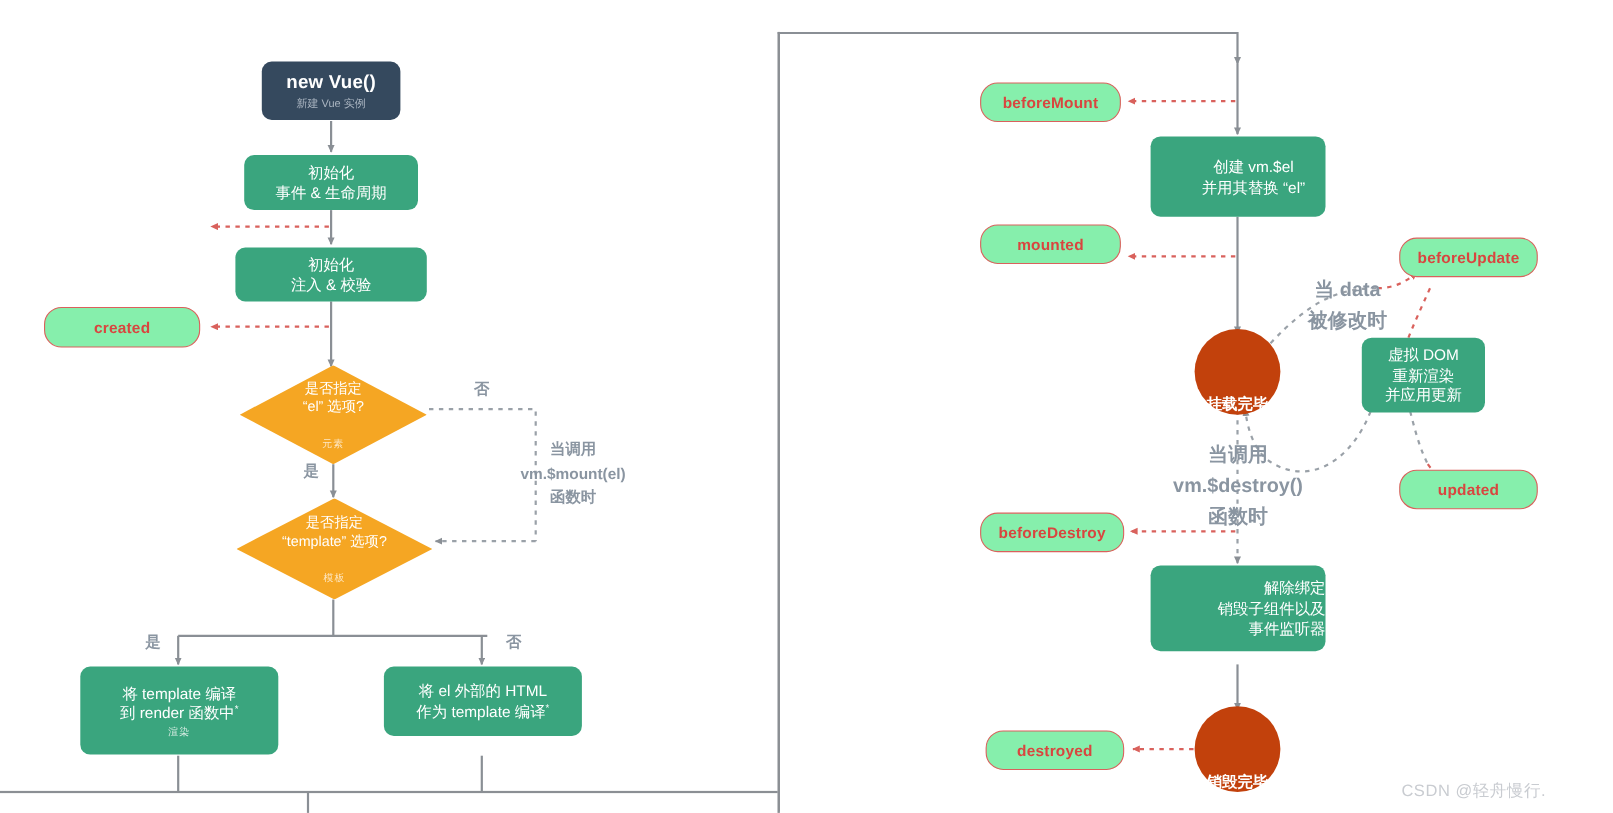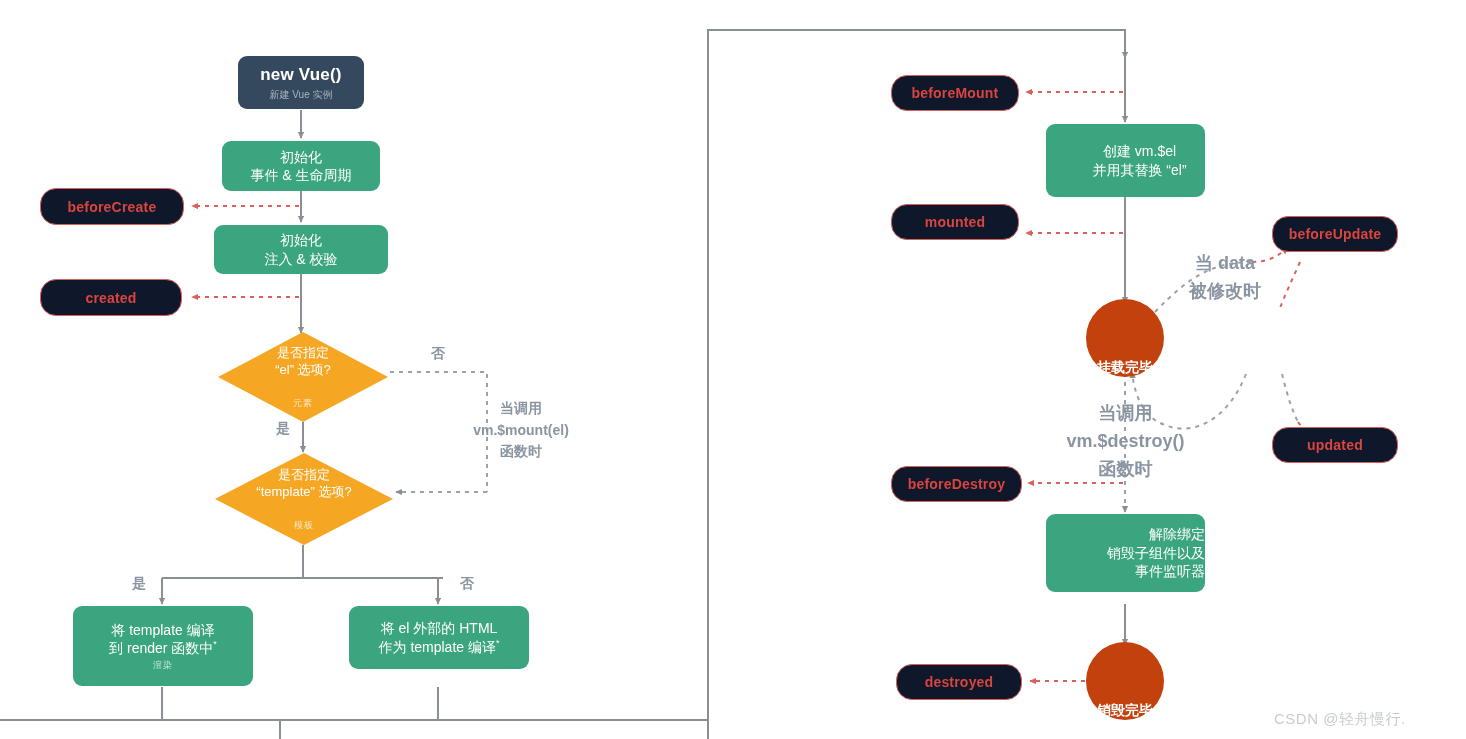--- a/index.html
+++ b/index.html
@@ -58,21 +58,21 @@
     font-size:9px;
     color:#d7ece3;
     margin-top:2px;
     letter-spacing:1px;
   }
   .node-green .star{font-size:9px;vertical-align:super;}
   
   .pill{
     position:absolute;
     box-sizing:border-box;
-    background:#0f172a;
+    background:#86efac;
     border:1.6px solid #d9615c;
     border-radius:16px;
     color:#d9453f;
     font-size:14px;
     font-weight:bold;
     display:flex;
     align-items:center;
     justify-content:center;
     letter-spacing:.2px;
   }
@@ -258,23 +258,20 @@
   <div class="node node-green" style="left:222px; top:141px; width:158px; height:50px;">
     <span class="ln">初始化</span>
     <span class="ln">事件 &amp; 生命周期</span>
   </div>
 
   <div class="node node-green" style="left:214px; top:225px; width:174px; height:49px;">
     <span class="ln">初始化</span>
     <span class="ln">注入 &amp; 校验</span>
   </div>
 
-  <div class="pill" style="left:40px; top:188px; width:144px; height:37px;">
-    <span>beforeCreate</span>
-  </div>
 
   <div class="pill" style="left:40px; top:279px; width:142px; height:37px;">
     <span>created</span>
   </div>
 
   <div class="diamond-wrap" style="left:218px; top:332px; width:170px; height:90px;">
     <div class="diamond-shape"></div>
     <div class="diamond-text">
       <span>是否指定</span>
       <span>“el” 选项?</span>
@@ -331,20 +328,25 @@
     <span>挂载完毕</span>
   </div>
 
   <div class="edge-label small" style="left:1175px; top:250px; width:100px; text-align:center;"><span>当 data
 被修改时</span></div>
 
   <div class="pill" style="left:1272px; top:216px; width:126px; height:36px;">
     <span>beforeUpdate</span>
   </div>
 
+  <div class="node node-green" style="left:1238px; top:307px; width:112px; height:68px;">
+    <span class="ln">虚拟 DOM</span>
+    <span class="ln">重新渲染</span>
+    <span class="ln">并应用更新</span>
+  </div>
 
   <div class="pill" style="left:1272px; top:427px; width:126px; height:36px;">
     <span>updated</span>
   </div>
 
   <div class="edge-label small" style="left:1048px; top:400px; width:155px; text-align:center;"><span>当调用
 vm.$destroy()
 函数时</span></div>
 
   <div class="pill" style="left:891px; top:466px; width:131px; height:36px;">

